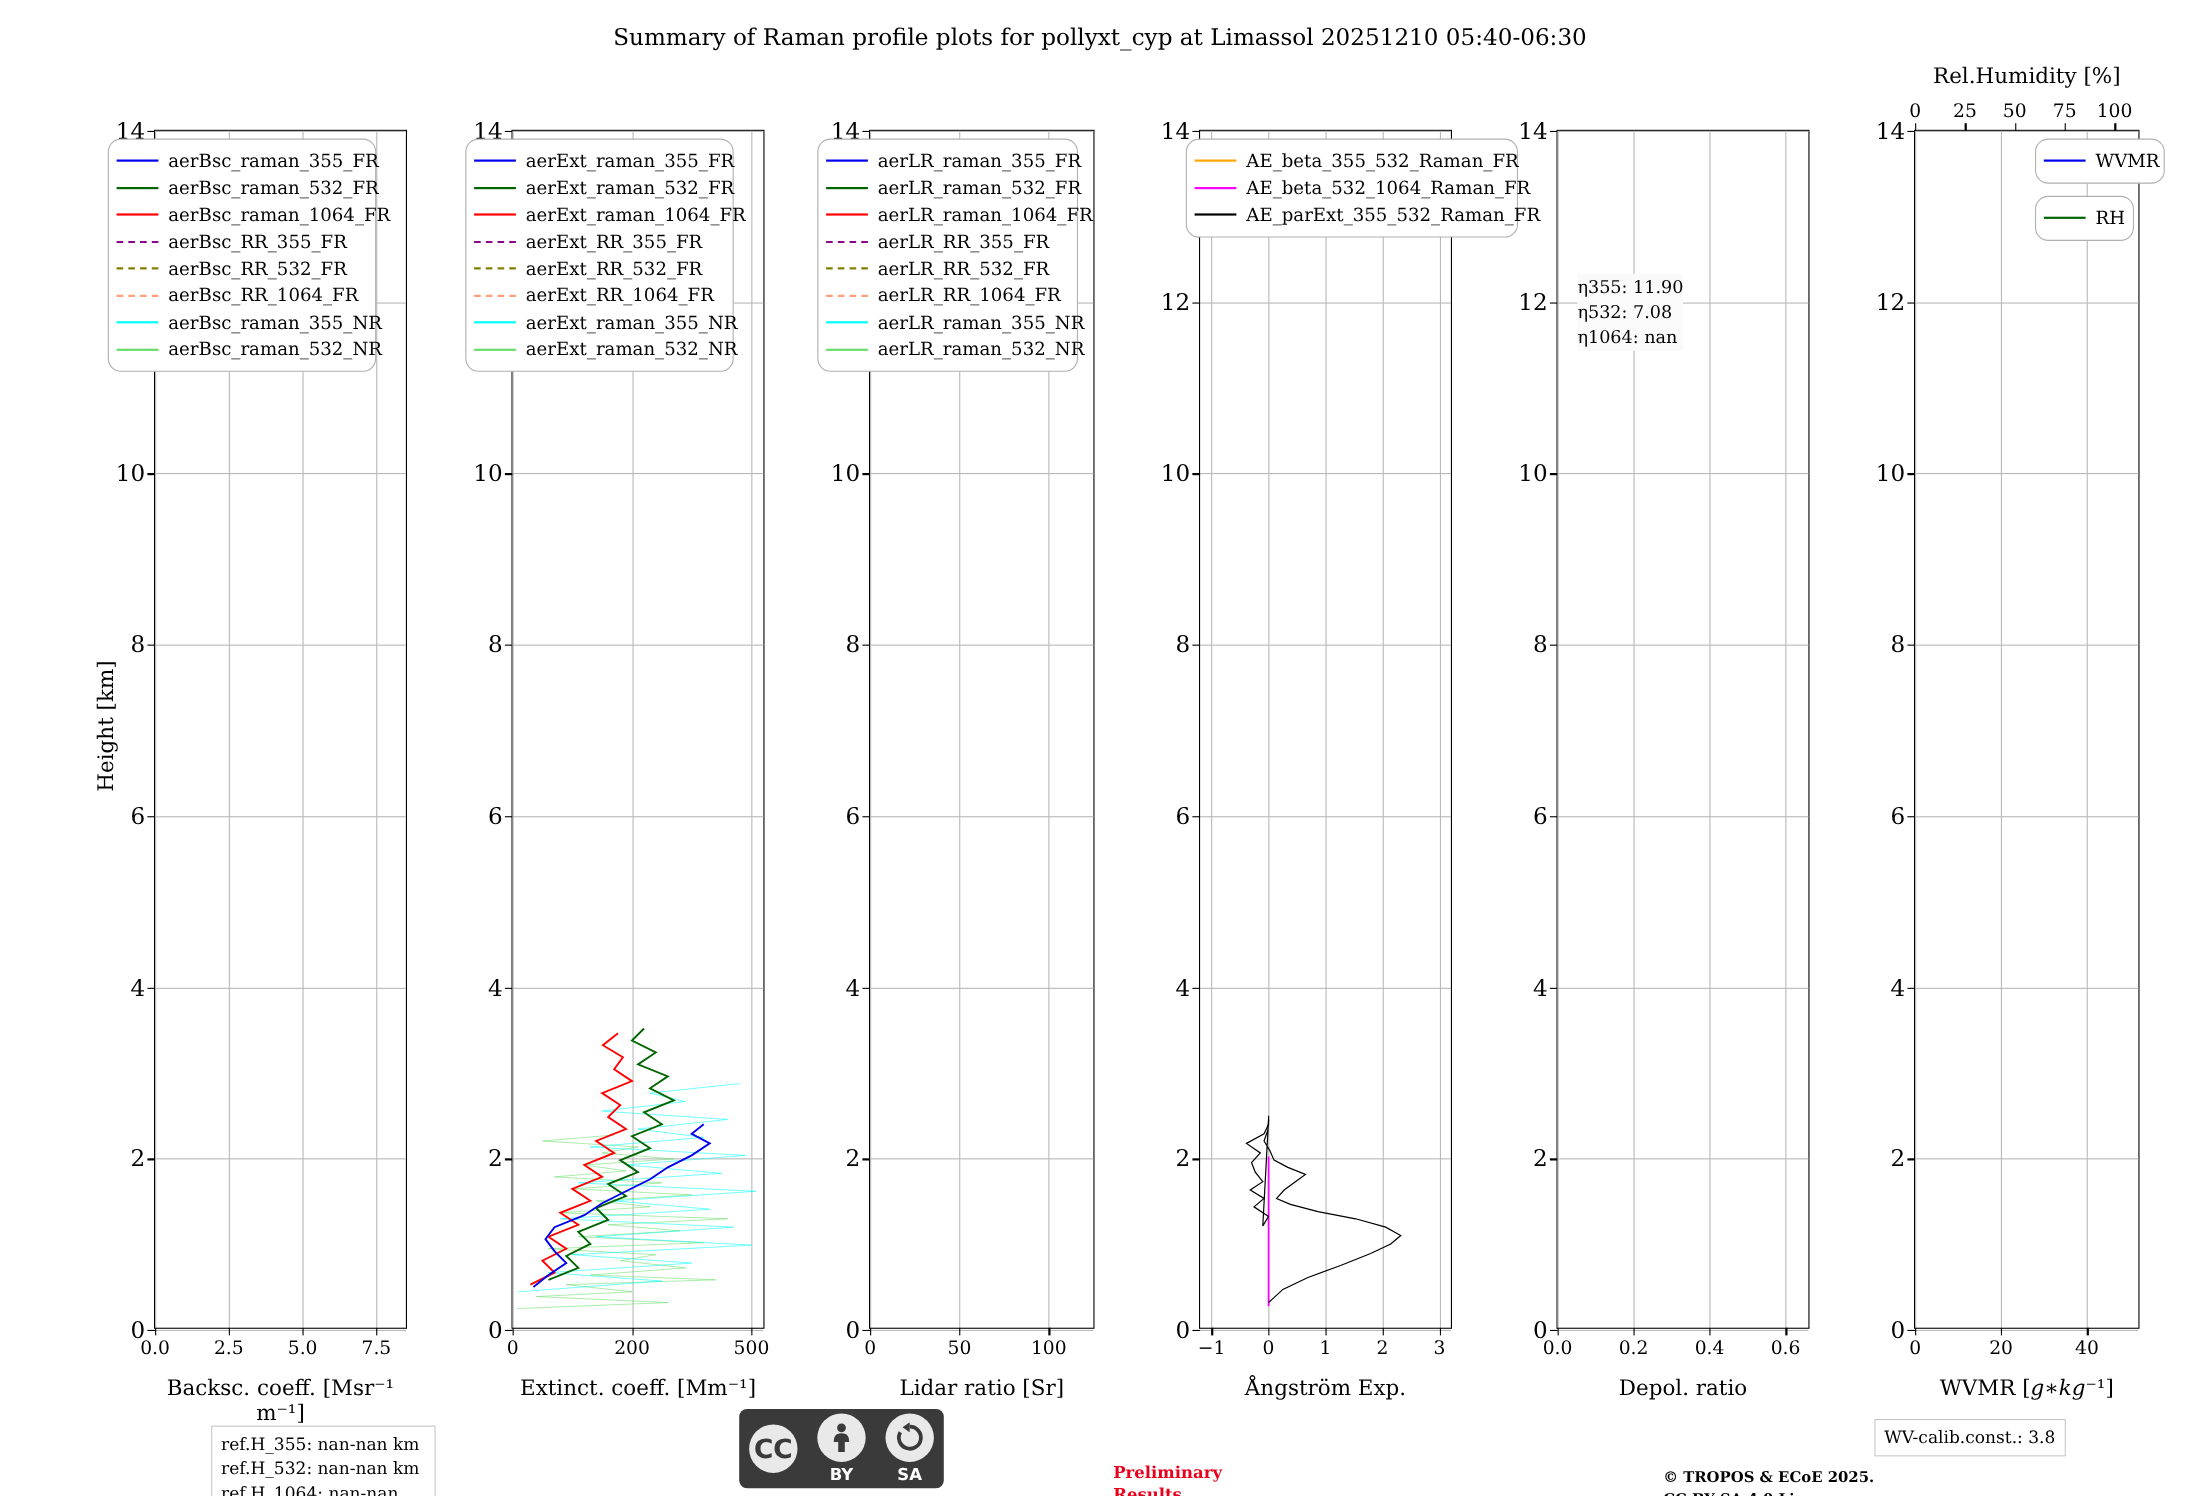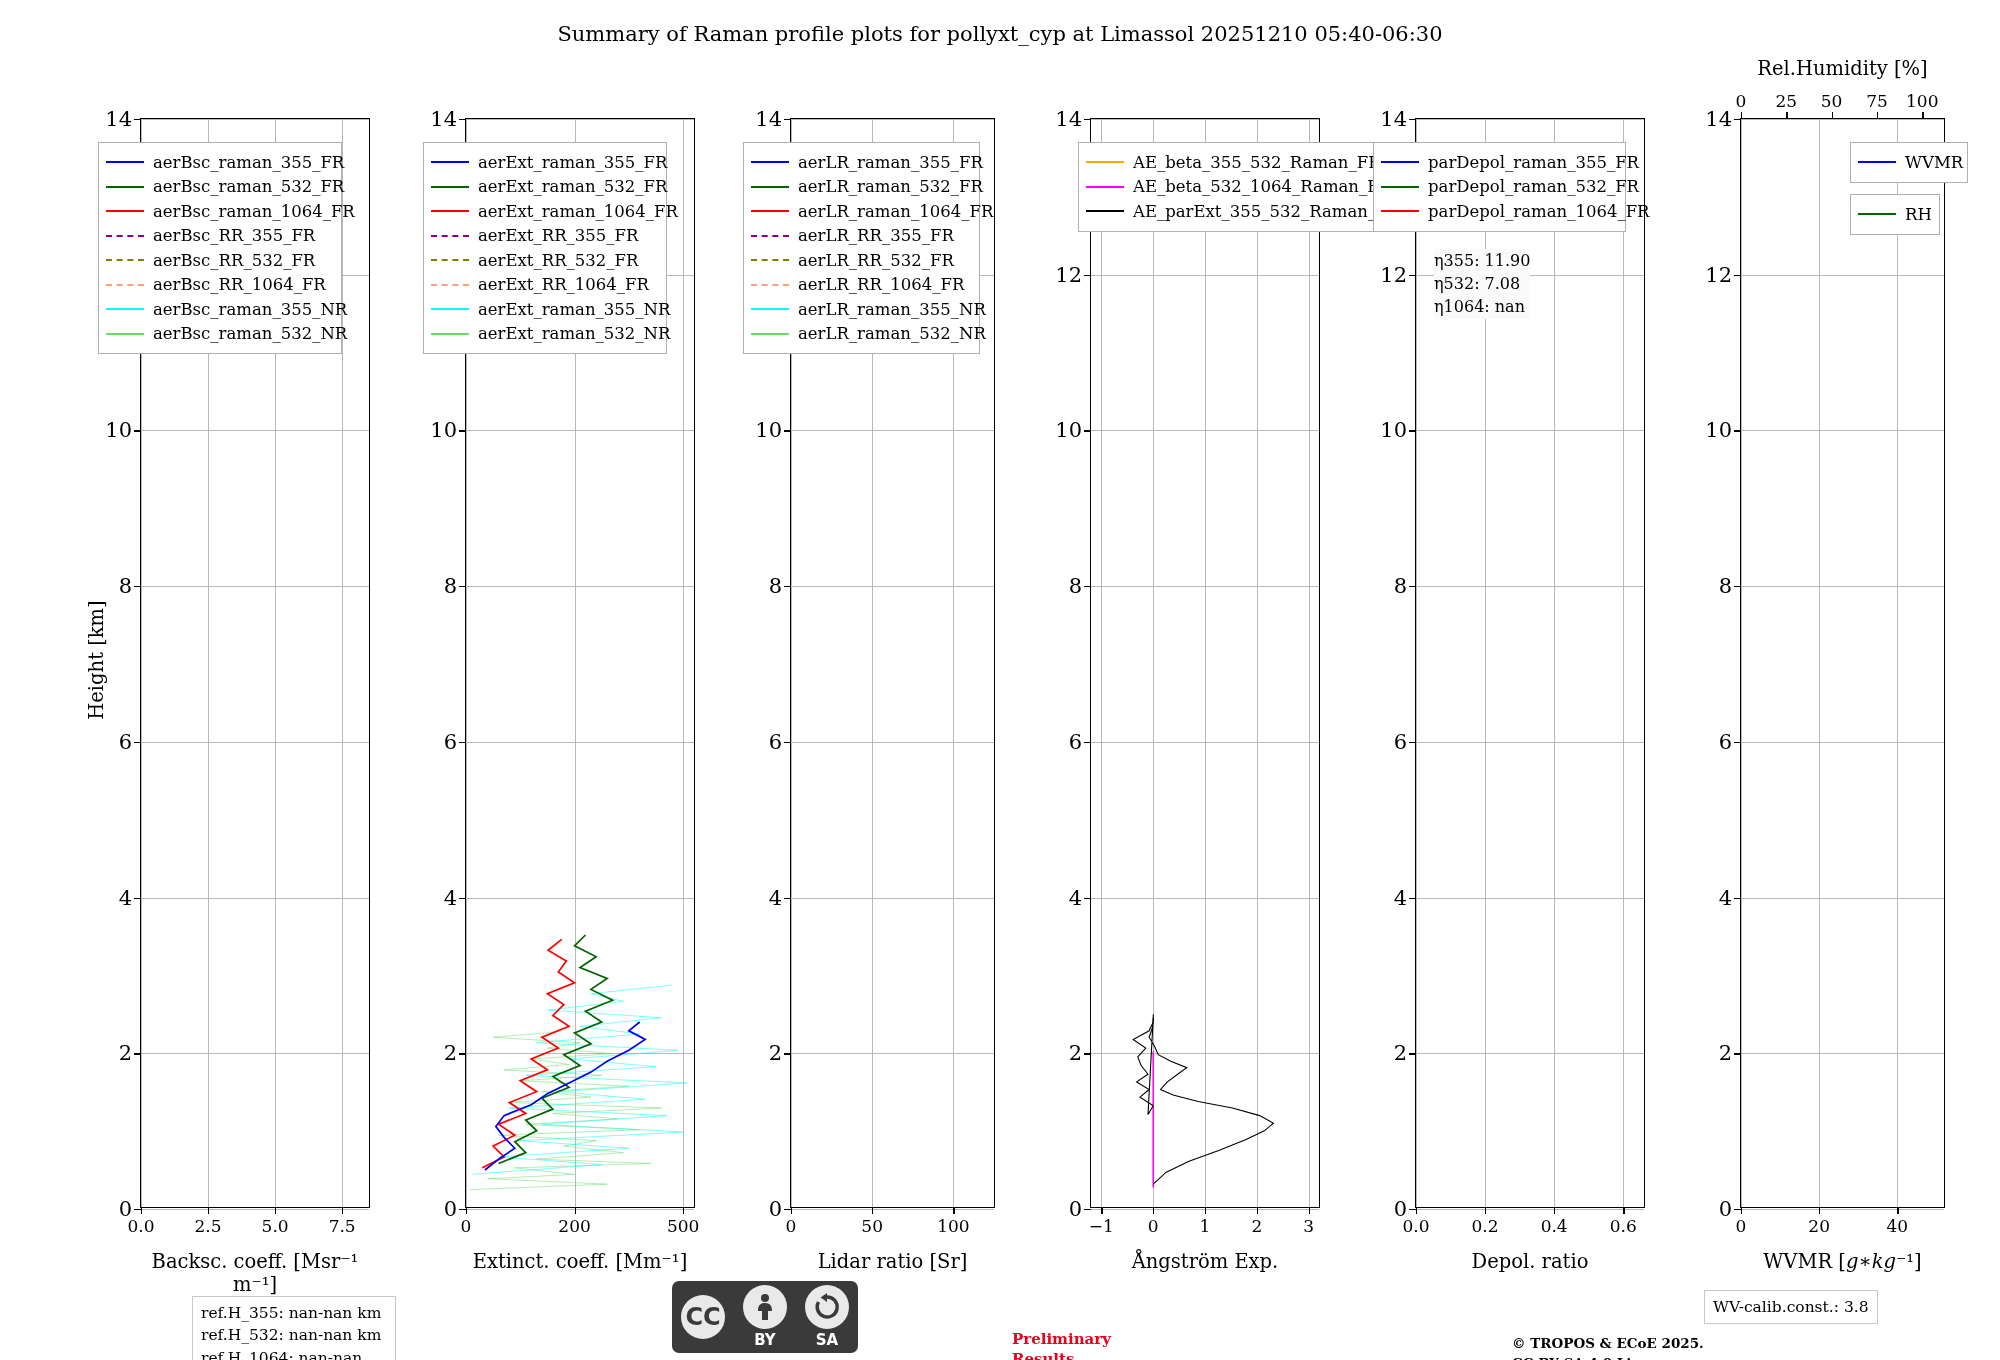--- a/index.html
+++ b/index.html
@@ -123,25 +123,24 @@
     transform: rotate(-90deg) translate(-50%, 0);
     transform-origin: left top;
     font-size: 19.5px;
     color: #000;
     white-space: nowrap;
   }
   .legend {
     position: absolute;
     background: #fff;
     border: 1px solid #b0b0b0;
-    border-radius: 0;
+    border-radius: 12px;
     padding: 7px 9px 7px 7px;
     z-index: 20;
     box-sizing: border-box;
-    margin-top: 16px;
   }
   .legend-row {
     display: flex;
     align-items: center;
     height: 24.5px;
     white-space: nowrap;
   }
   .legend-swatch {
     width: 38px;
     height: 0;
@@ -575,34 +574,20 @@
       <div class="xtick-mark" style="left:90.9%"></div>
         <div class="xtick-label" style="left:90.9%">0.6</div>
 
       <div class="anno-box" style="left:18px; top:130px;">
         <div>η355: 11.90</div>
         <div>η532: 7.08</div>
         <div>η1064: nan</div>
       </div>
     </div>
     <div class="xlabel">Depol. ratio</div>
-    <div class="legend" style="left:-42px; top:8px; width:253px;">
-      <div class="legend-row">
-          <span class="legend-swatch" style="border-top-color:#0000ee"></span>
-          <span class="legend-text">parDepol_raman_355_FR</span>
-        </div>
-      <div class="legend-row">
-          <span class="legend-swatch" style="border-top-color:#006400"></span>
-          <span class="legend-text">parDepol_raman_532_FR</span>
-        </div>
-      <div class="legend-row">
-          <span class="legend-swatch" style="border-top-color:#ff0000"></span>
-          <span class="legend-text">parDepol_raman_1064_FR</span>
-        </div>
-    </div>
   </div>
 
   <div class="panel" id="p5" style="left:1740px; width:205px;">
     <div class="axes">
       <div class="grid-h" style="top:1090px"></div>
       <div class="grid-h" style="top:934.3px"></div>
       <div class="grid-h" style="top:778.6px"></div>
       <div class="grid-h" style="top:622.9px"></div>
       <div class="grid-h" style="top:467.1px"></div>
       <div class="grid-h" style="top:311.4px"></div>

